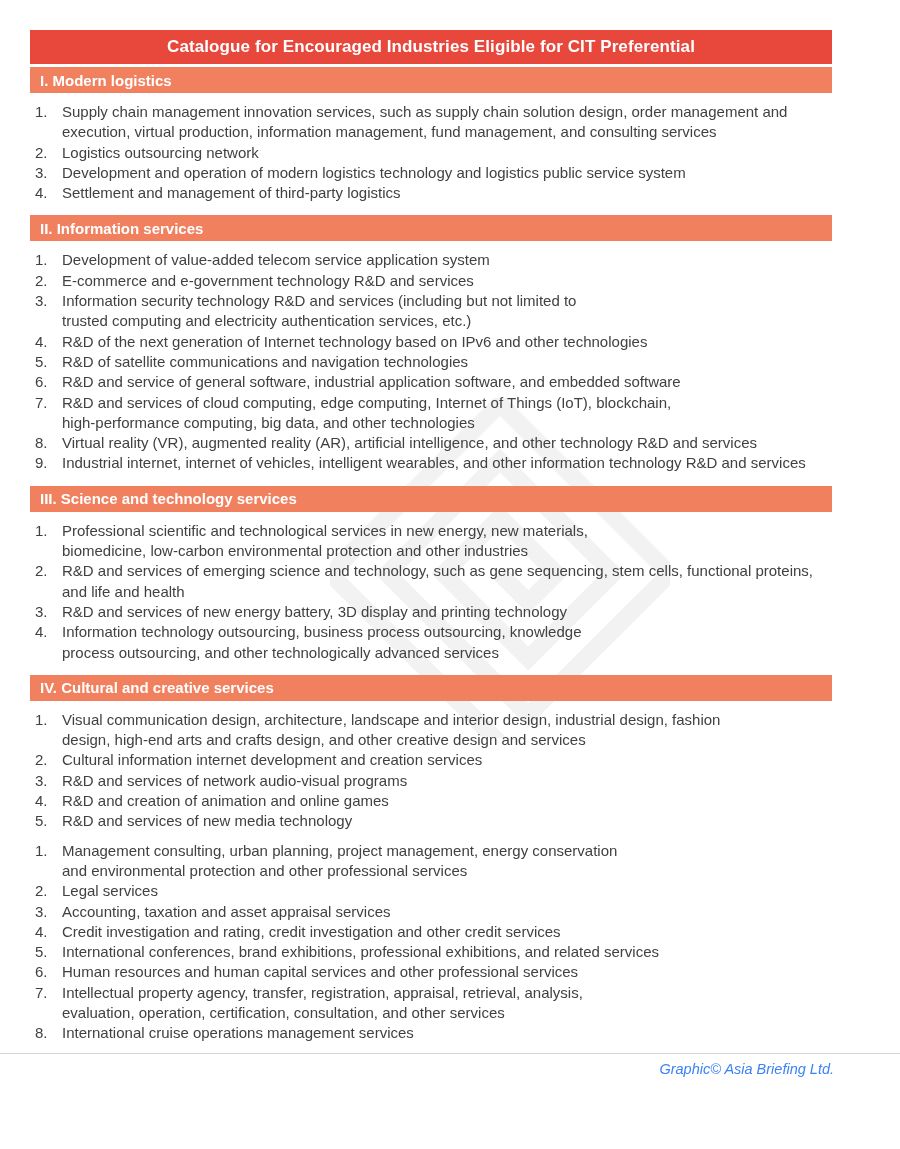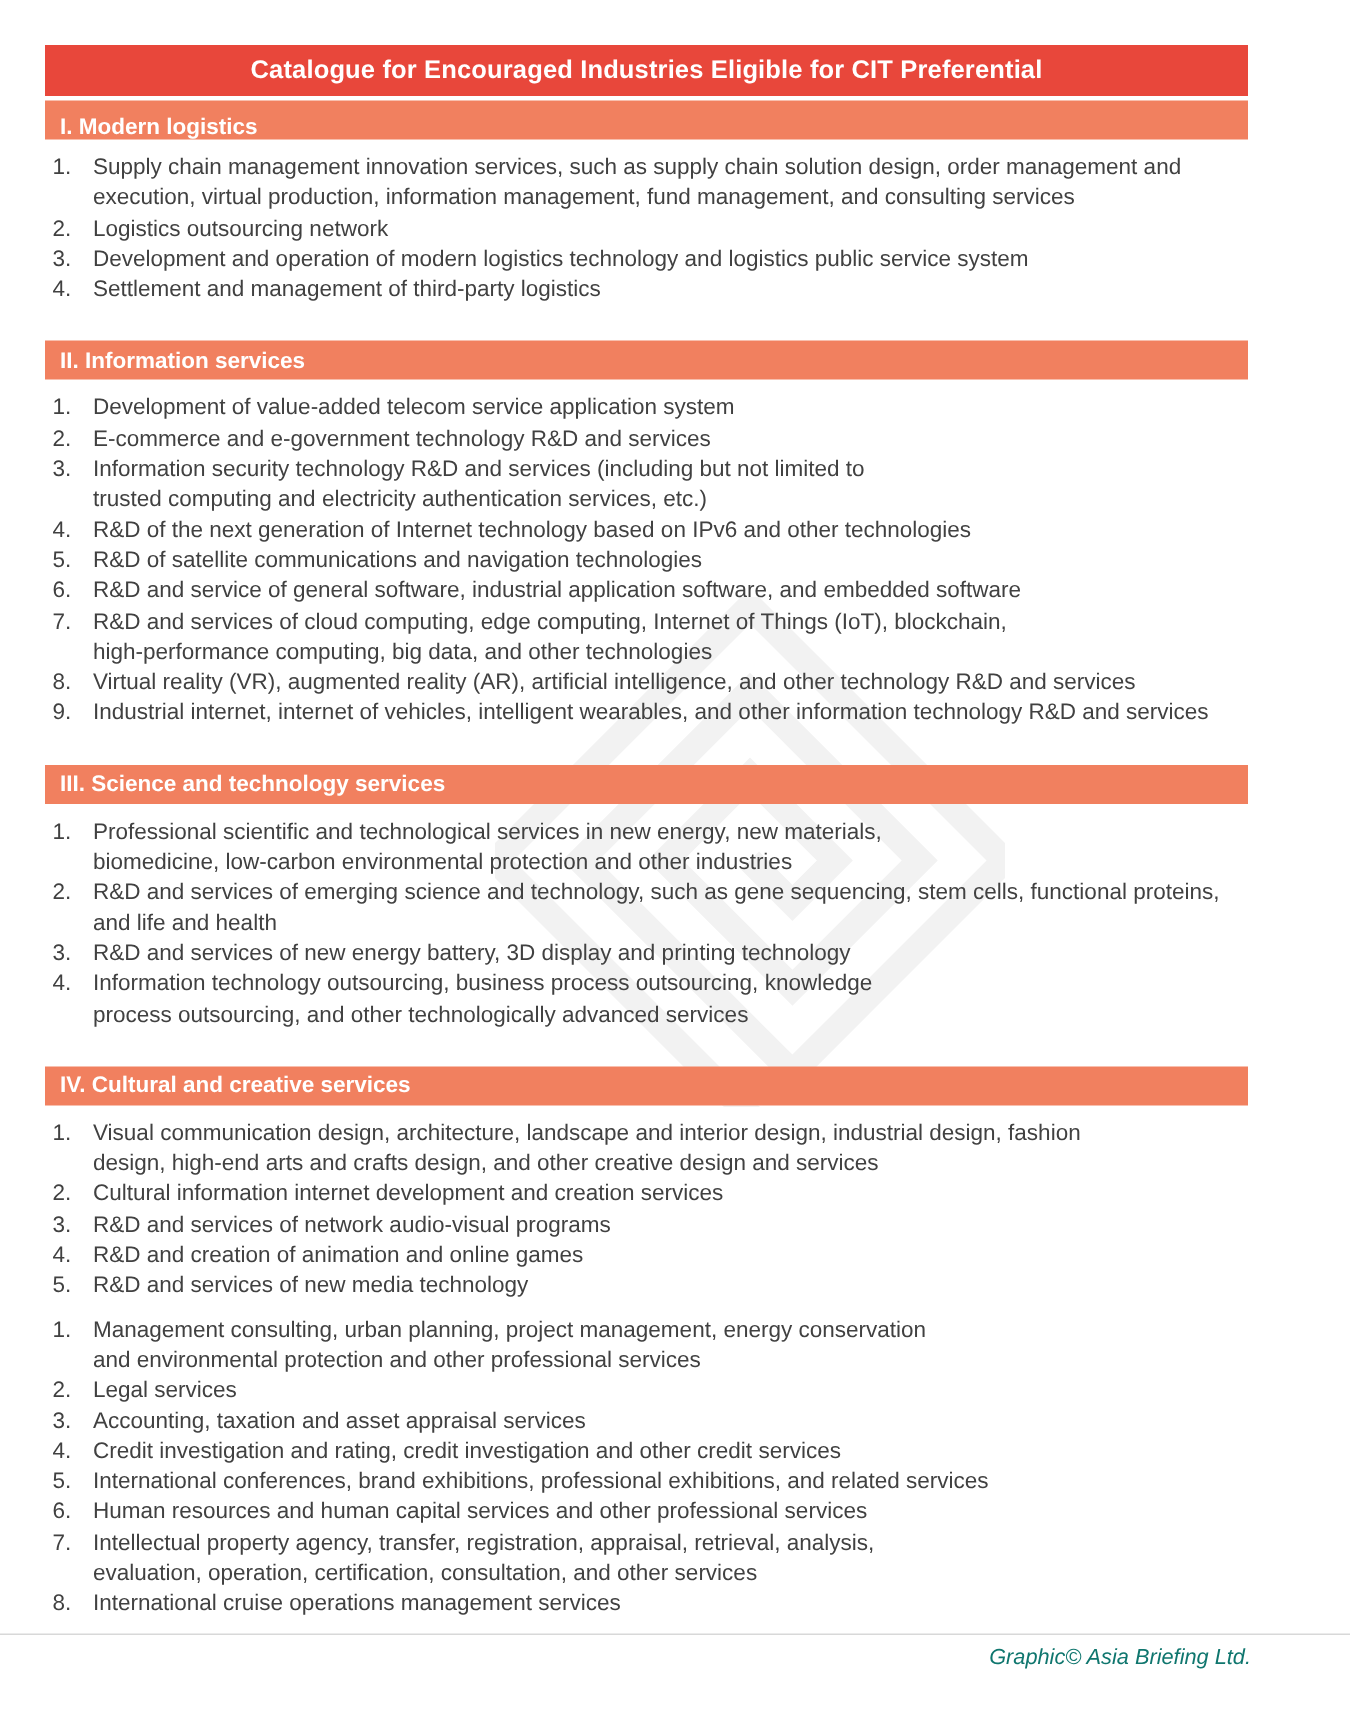--- a/index.html
+++ b/index.html
@@ -48,23 +48,23 @@
     line-height: 21px;
     letter-spacing: 0.1px;
   }
   .section-bar {
     background: var(--bar-salmon);
     color: #ffffff;
     height: 26px;
     display: flex;
     align-items: center;
     padding-left: 10px;
-    margin-top: 24px;
-  }
-  .section:first-child .section-bar { margin-top: 0; align-items: flex-end; }
+    margin-top: 12px;
+  }
+  .section:first-child .section-bar { margin-top: 0; }
   .section-title {
     font-size: 15px;
     font-weight: bold;
   }
   .items {
     list-style: none;
     padding: 9px 0 0 5px;
   }
   .item {
     display: grid;
@@ -80,21 +80,21 @@
     margin-top: 9px;
   }
   .footer-rule {
     border: none;
     border-top: 1px solid var(--rule-gray);
     width: 900px;
   }
   .credit {
     font-size: 14.5px;
     font-style: italic;
-    color: #0f766e;
+    color: #3b82f6;
     text-align: right;
     padding: 7px 28px 0 0;
   }
 </style>
 </head>
 <body>
 
 <div class="page">
 
   <svg class="watermark" width="340" height="340" viewBox="-170 -170 340 340" aria-hidden="true">

